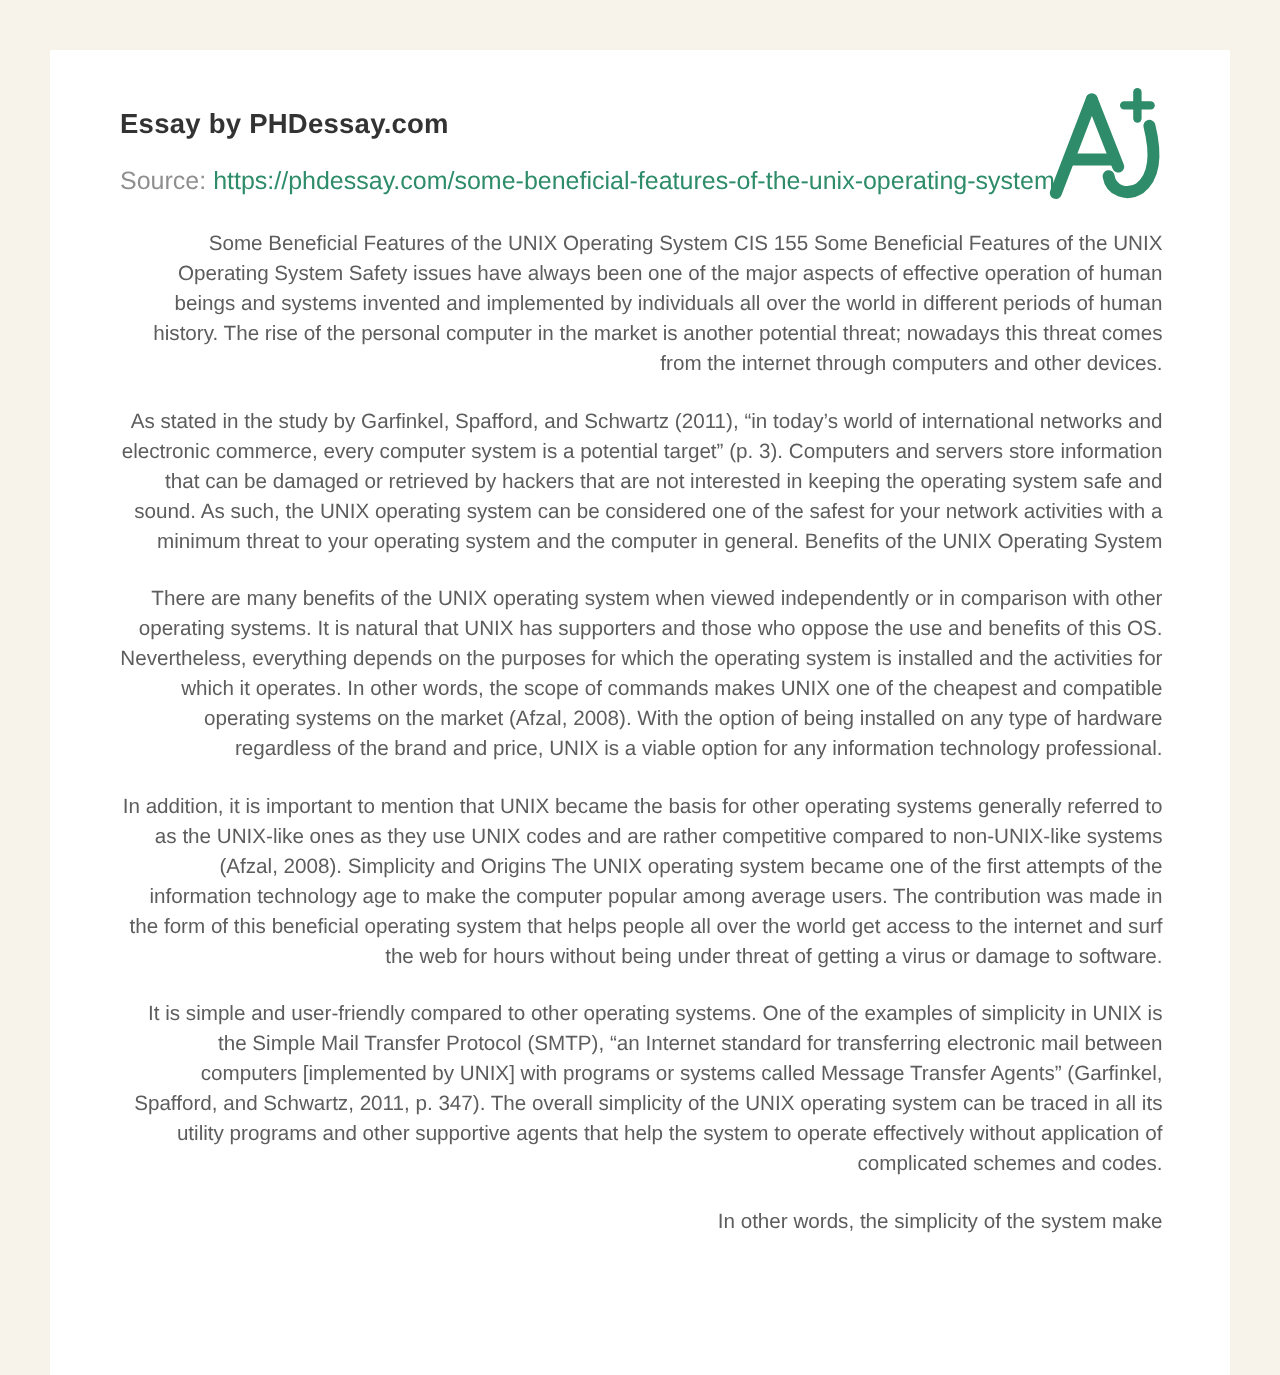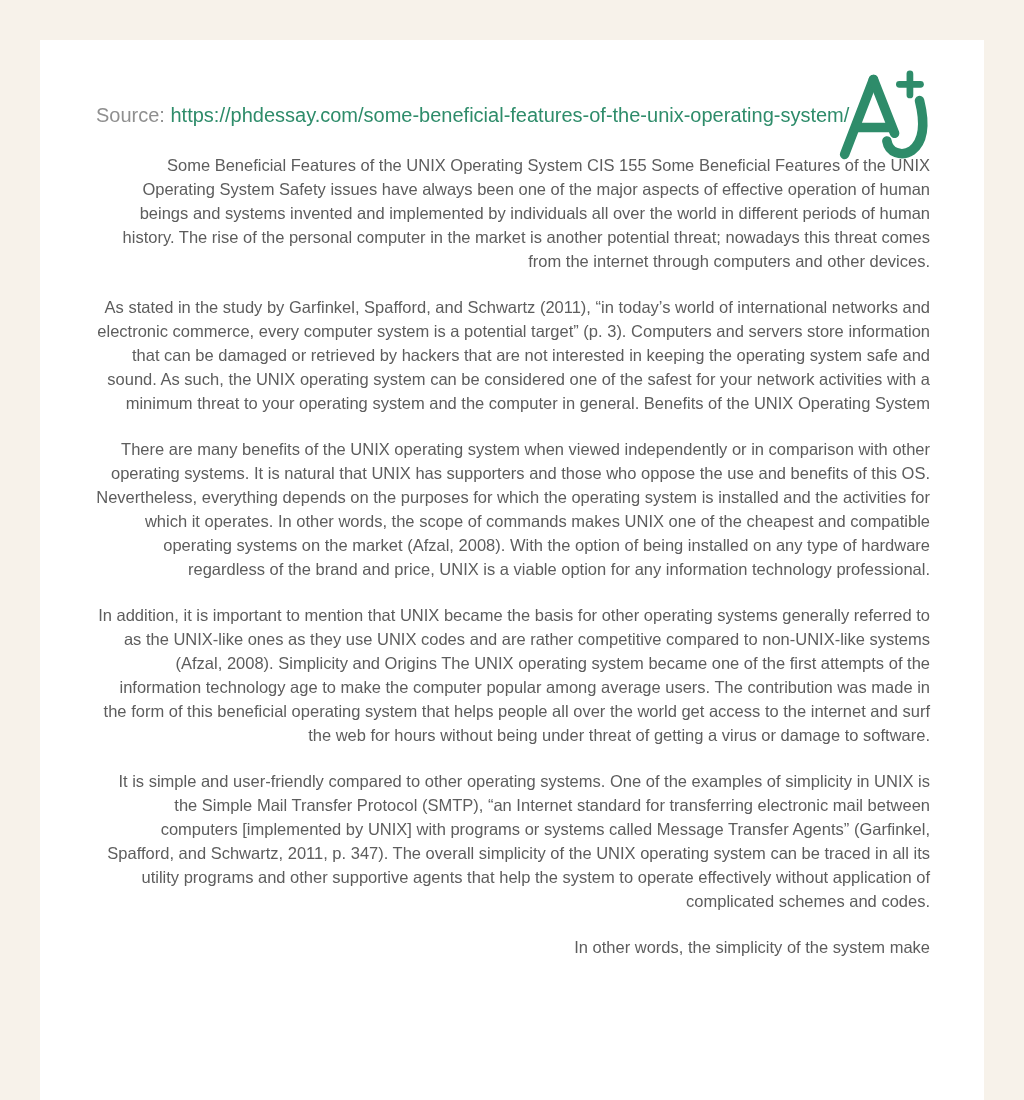--- a/index.html
+++ b/index.html
@@ -64,20 +64,21 @@
     margin-bottom: 22px;
     text-align: right;
   }
 </style>
 </head>
 <body>
 
 <div class="page-card">
   <div class="card-inner">
 
+    <div class="essay-by">Essay by PHDessay.com</div>
 
     <div class="source-line">
       <span>Source:</span>
       <a href="#">https://phdessay.com/some-beneficial-features-of-the-unix-operating-system/</a>
     </div>
 
     <div class="logo">
       <svg viewBox="0 0 110 100" width="112" height="96" aria-hidden="true">
         <g fill="none" stroke="#2e8c6a" stroke-width="10" stroke-linecap="round" stroke-linejoin="round">
 

